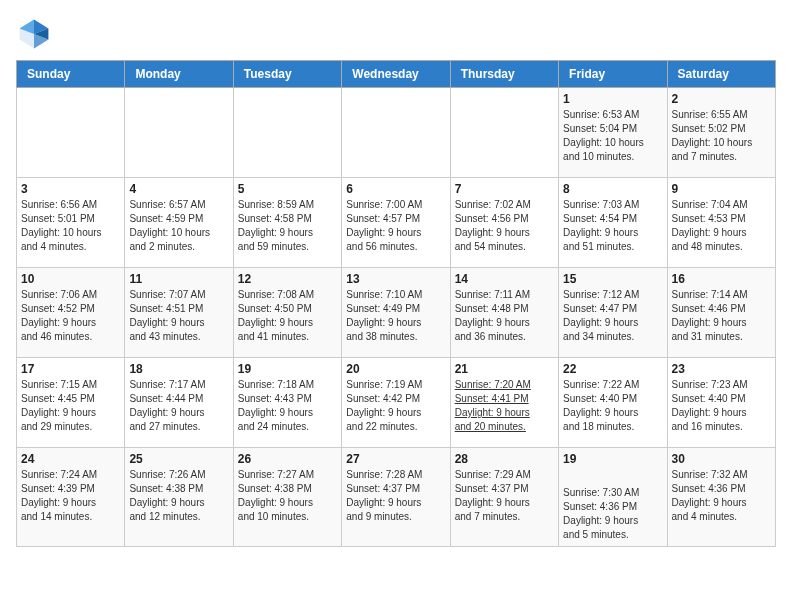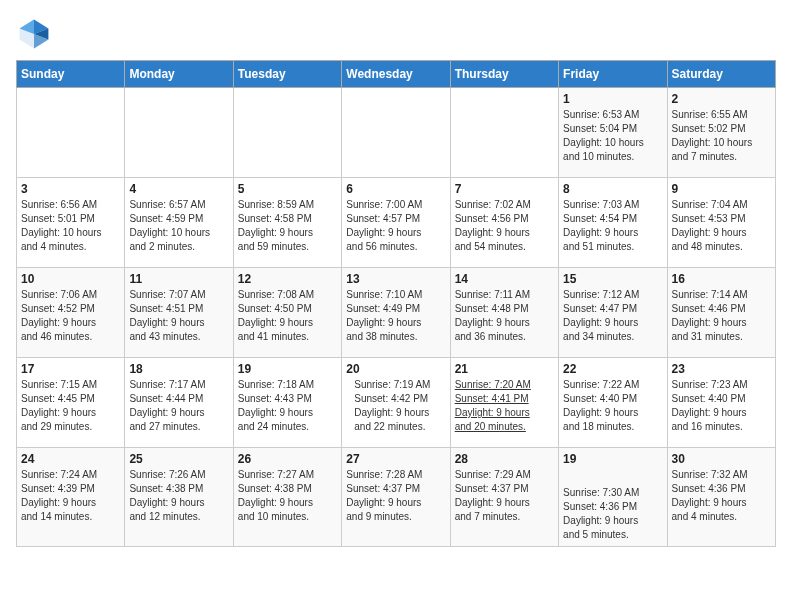--- a/index.html
+++ b/index.html
@@ -49,21 +49,21 @@
     .calendar {
       width: 100%;
       border-collapse: collapse;
       table-layout: fixed;
     }
     .calendar thead tr th {
       background: #2d7dc8;
       color: #fff;
       font-size: 12px;
       font-weight: bold;
-      padding: 6px 4px;
+      padding: 6px 10px;
       text-align: left;
       border: 1px solid #aaa;
     }
     .calendar tbody tr td {
       vertical-align: top;
       border: 1px solid #ccc;
       padding: 4px;
       font-size: 10px;
       color: #222;
       height: 90px;
@@ -268,21 +268,21 @@
         </td>
         <td>
           <span class="day-num">19</span>
           <div class="day-info" style="white-space: pre-line;">Sunrise: 7:18 AM
 Sunset: 4:43 PM
 Daylight: 9 hours
 and 24 minutes.</div>
         </td>
         <td>
           <span class="day-num">20</span>
-          <div class="day-info" style="white-space: pre-line; margin-left: 8px;">Sunrise: 7:19 AM
+          <div class="day-info" style="white-space: pre-line;">Sunrise: 7:19 AM
 Sunset: 4:42 PM
 Daylight: 9 hours
 and 22 minutes.</div>
         </td>
         <td>
           <span class="day-num">21</span>
           <div class="day-info" style="white-space: pre-line; text-decoration: underline;">Sunrise: 7:20 AM
 Sunset: 4:41 PM
 Daylight: 9 hours
 and 20 minutes.</div>

